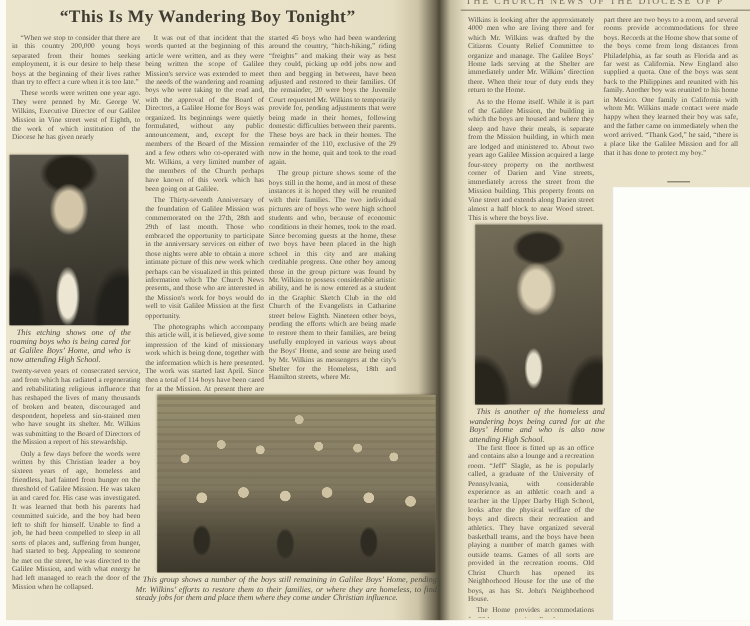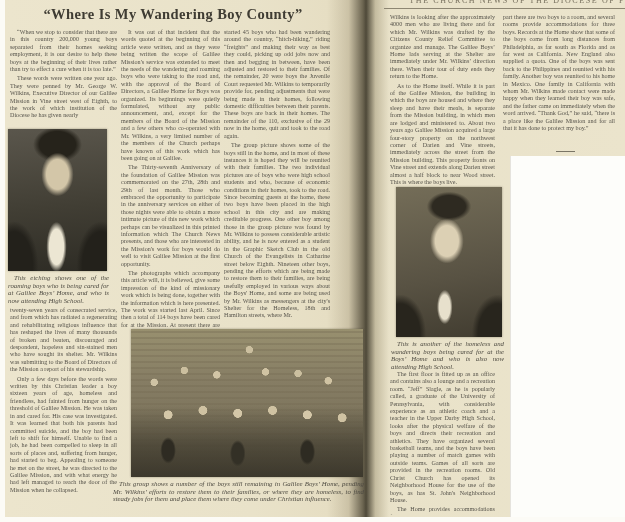--- a/index.html
+++ b/index.html
@@ -8,21 +8,21 @@
   #spread{position:absolute;left:5px;top:0;width:620px;height:517px;
         background:linear-gradient(90deg,#ece5cd 0%,#e9e2c9 40%,#e6dec3 52%,#e9e2c9 64%,#ebe4cc 100%);}
   #gutter{position:absolute;left:327px;top:0;width:62px;height:517px;
         background:linear-gradient(90deg,rgba(150,140,110,0) 0%,rgba(170,158,128,.45) 35%,
         #6b6450 58%,#4e4939 63%,rgba(160,150,120,.5) 78%,rgba(150,140,110,0) 100%);}
   #white-right{position:absolute;left:510px;top:156px;width:115px;height:361px;background:#fdfdfa;
         border-left:1px solid rgba(120,112,90,.18);}
   .margin-strip{position:absolute;background:#fcfbf6;}
   .page-title{position:absolute;left:14px;top:6px;width:318px;text-align:center;
         font-size:14.5px;font-weight:bold;letter-spacing:.4px;color:#3f3c33;white-space:nowrap;}
-  .header-clip{position:absolute;left:388px;top:0;width:237px;height:7px;overflow:hidden;text-align:right;}
+  .header-clip{position:absolute;left:388px;top:0;width:237px;height:7px;overflow:hidden;}
   .header-clip span{display:block;margin-top:-4px;font-size:8px;letter-spacing:1.6px;
         color:#77705e;white-space:nowrap;}
   .hrule{position:absolute;height:1px;background:#8d8672;}
   .bodytext{position:absolute;font-size:6.1px;line-height:7.4px;color:#55524a;
         text-align:justify;overflow:hidden;}
   .bodytext p{margin:0 0 2px 0;text-indent:7px;}
   .bodytext p.cont{text-indent:0;}
   .caption{position:absolute;font-style:italic;font-size:6.8px;line-height:7.7px;
         color:#4d4a41;text-align:justify;overflow:hidden;}
   .caption p{margin:0;text-indent:6px;}
@@ -67,21 +67,21 @@
   .end-dash{position:absolute;height:1px;background:#7a7565;}
 </style>
 </head>
 <body>
 
 <div id="scan">
   <div id="spread"></div>
   <div id="gutter"></div>
   <div id="white-right"></div>
 
-  <div class="page-title">“Where Is My Wandering Boy County”</div>
+  <div class="page-title">“This Is My Wandering Boy Tonight”</div>
 
   <div class="bodytext" style="left:10px;top:29px;width:107px;height:100px;">
     <p>“When we stop to consider that there are in this country 200,000 young boys separated from their homes seeking employment, it is our desire to help these boys at the beginning of their lives rather than try to effect a cure when it is too late.”</p>
     <p>These words were written one year ago. They were penned by Mr. George W. Wilkins, Executive Director of our Galilee Mission in Vine street west of Eighth, to the work of which institution of the Diocese he has given nearly</p>
   </div>
 
   <div class="photo" id="photo1" style="left:8px;top:129px;width:99px;height:142px;"></div>
 
   <div class="caption" style="left:8px;top:274px;width:101px;height:31px;">
     <p>This etching shows one of the roaming boys who is being cared for at Galilee Boys’ Home, and who is now attending High School.</p>

